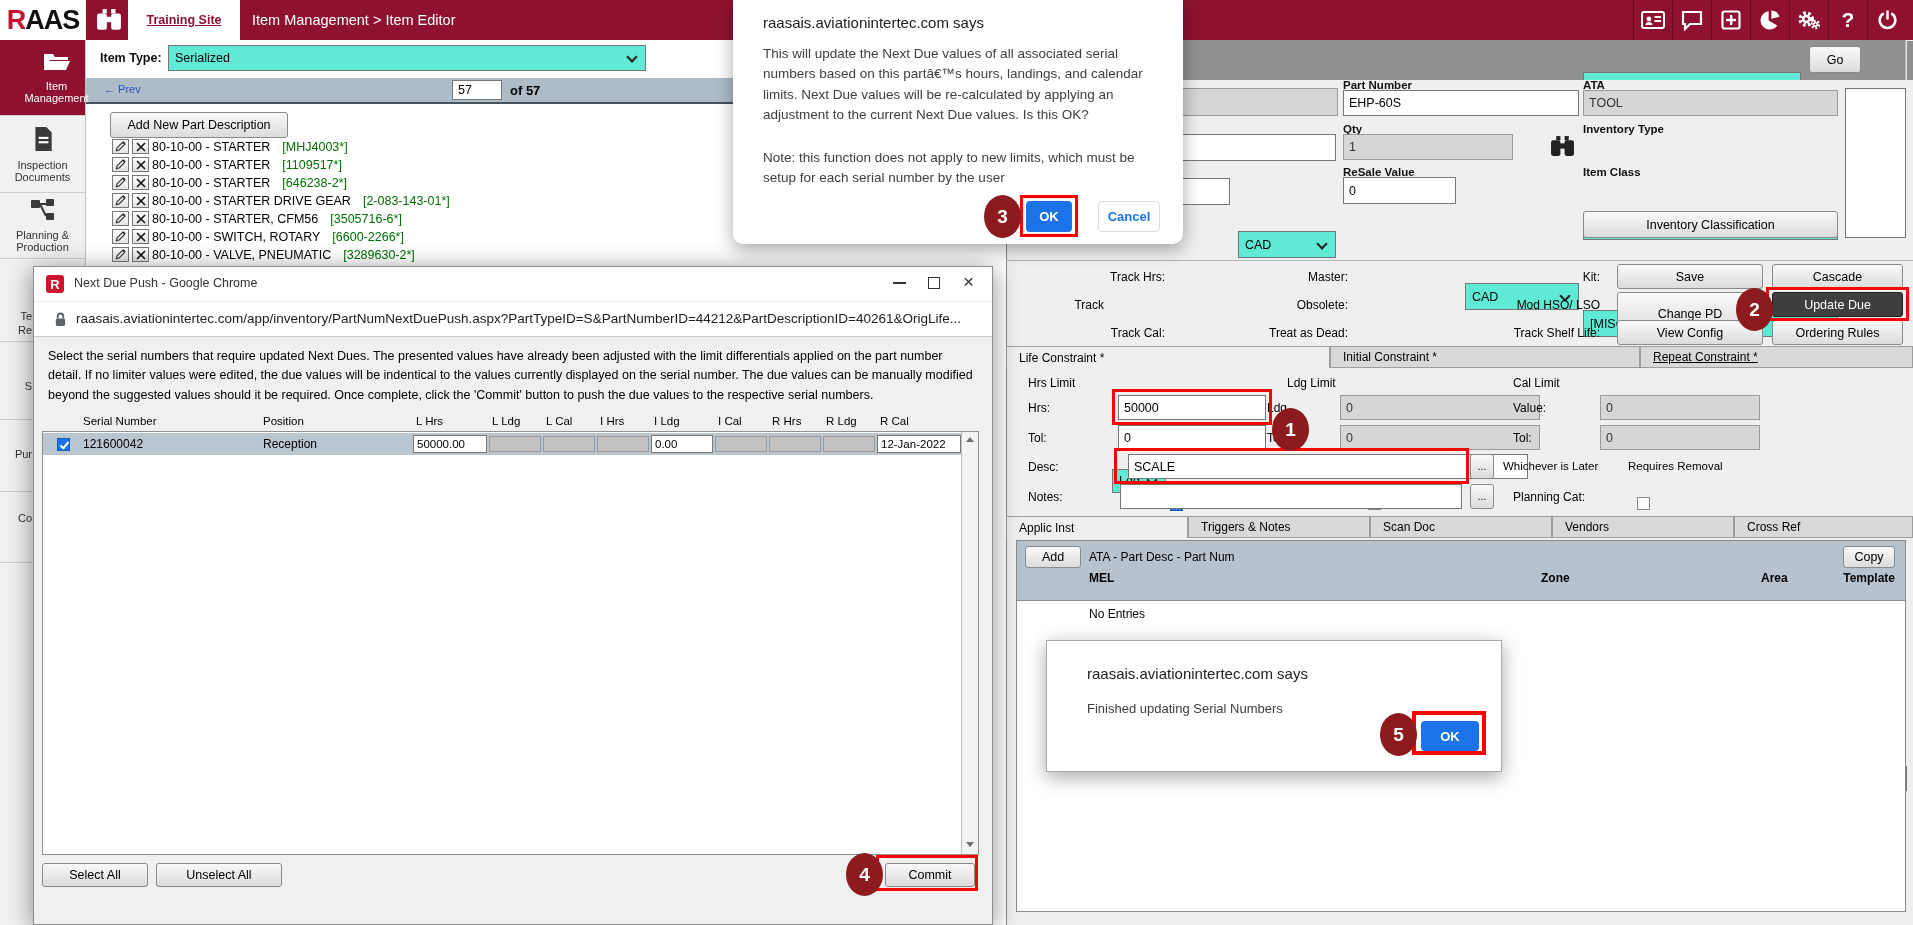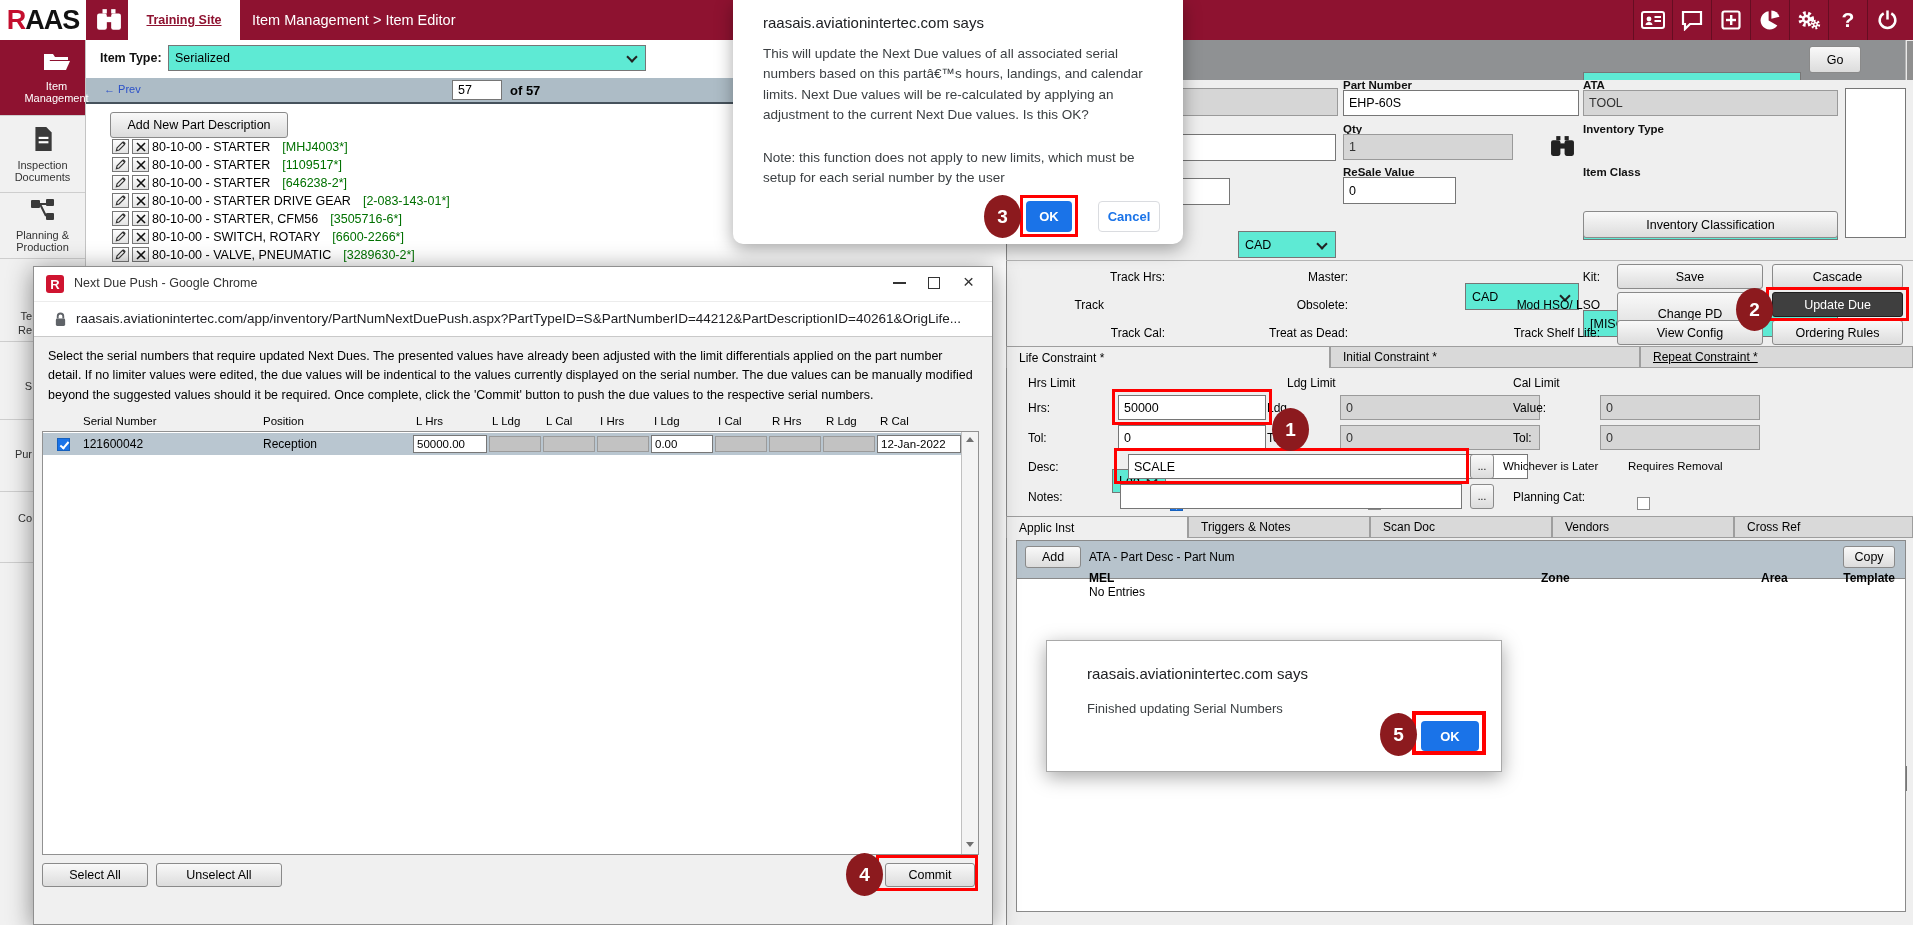--- a/index.html
+++ b/index.html
@@ -439,21 +439,21 @@
 
   
   <div class="tab active" style="left:1006px;top:516px;width:182px;">Applic Inst</div>
   <div class="tab" style="left:1188px;top:516px;width:182px;">Triggers &amp; Notes</div>
   <div class="tab" style="left:1370px;top:516px;width:182px;">Scan Doc</div>
   <div class="tab" style="left:1552px;top:516px;width:182px;">Vendors</div>
   <div class="tab" style="left:1734px;top:516px;width:179px;">Cross Ref</div>
 
   
   <div class="abs" style="left:1016px;top:540px;width:890px;height:372px;border:1px solid #8a8a8a;background:#fff;">
-    <div style="height:38px;background:#b7c3cc;border-bottom:1px solid #8a8a8a;position:relative;">
+    <div style="height:60px;background:#b7c3cc;border-bottom:1px solid #8a8a8a;position:relative;">
       <div class="btn" style="position:absolute;left:8px;top:5px;width:56px;height:22px;">Add</div>
       <div style="position:absolute;left:72px;top:9px;font-size:12px;">ATA - Part Desc - Part Num</div>
       <div class="btn" style="position:absolute;right:10px;top:5px;width:52px;height:22px;">Copy</div>
       <div style="position:absolute;left:72px;top:30px;font-size:12px;font-weight:bold;">MEL</div>
       <div style="position:absolute;left:524px;top:30px;font-size:12px;font-weight:bold;">Zone</div>
       <div style="position:absolute;left:744px;top:30px;font-size:12px;font-weight:bold;">Area</div>
       <div style="position:absolute;right:10px;top:30px;font-size:12px;font-weight:bold;">Template</div>
     </div>
     <div style="padding:6px 0 0 72px;font-size:12px;">No Entries</div>
   </div>

